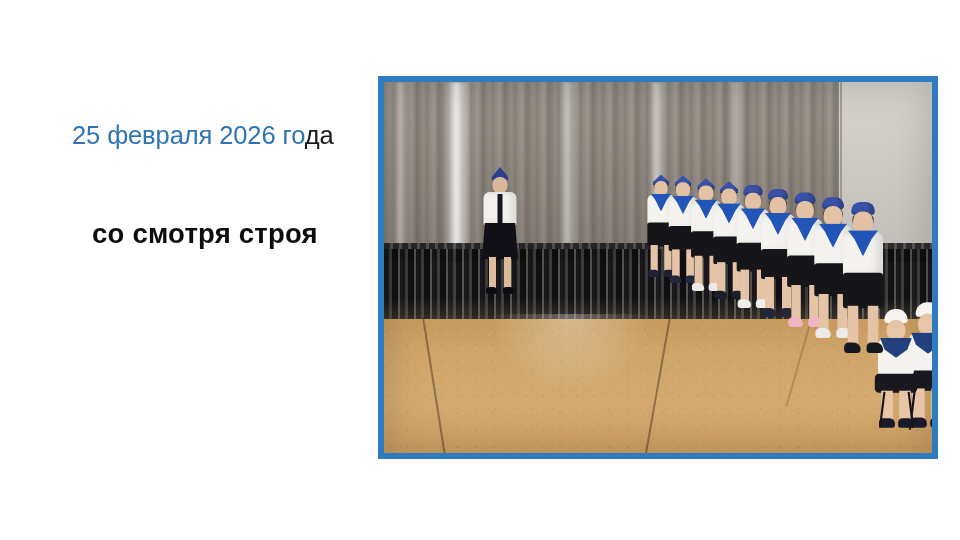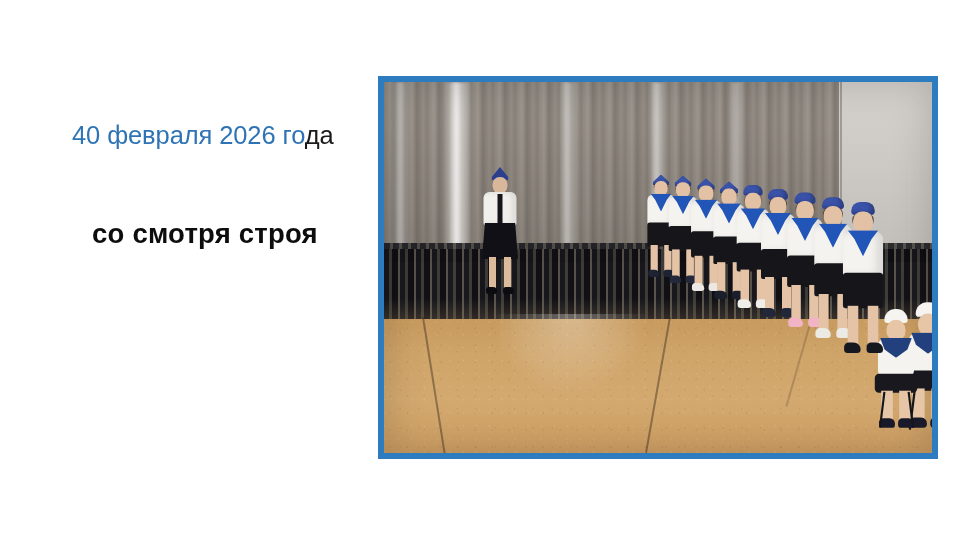--- a/index.html
+++ b/index.html
@@ -331,21 +331,21 @@
   }
 </style>
 </head>
 <body>
 
 <div class="slide">
 
   <div class="text-col">
 
     <div class="date-line">
-      <span>40 февраля 2026 го</span><span class="tail">да</span>
+      <span>25 февраля 2026 го</span><span class="tail">да</span>
     </div>
 
     <div class="headline">
       <span class="l2">со смотря строя</span>
     </div>
 
   </div>
 
   <div class="photo-frame">
     <div class="photo">

